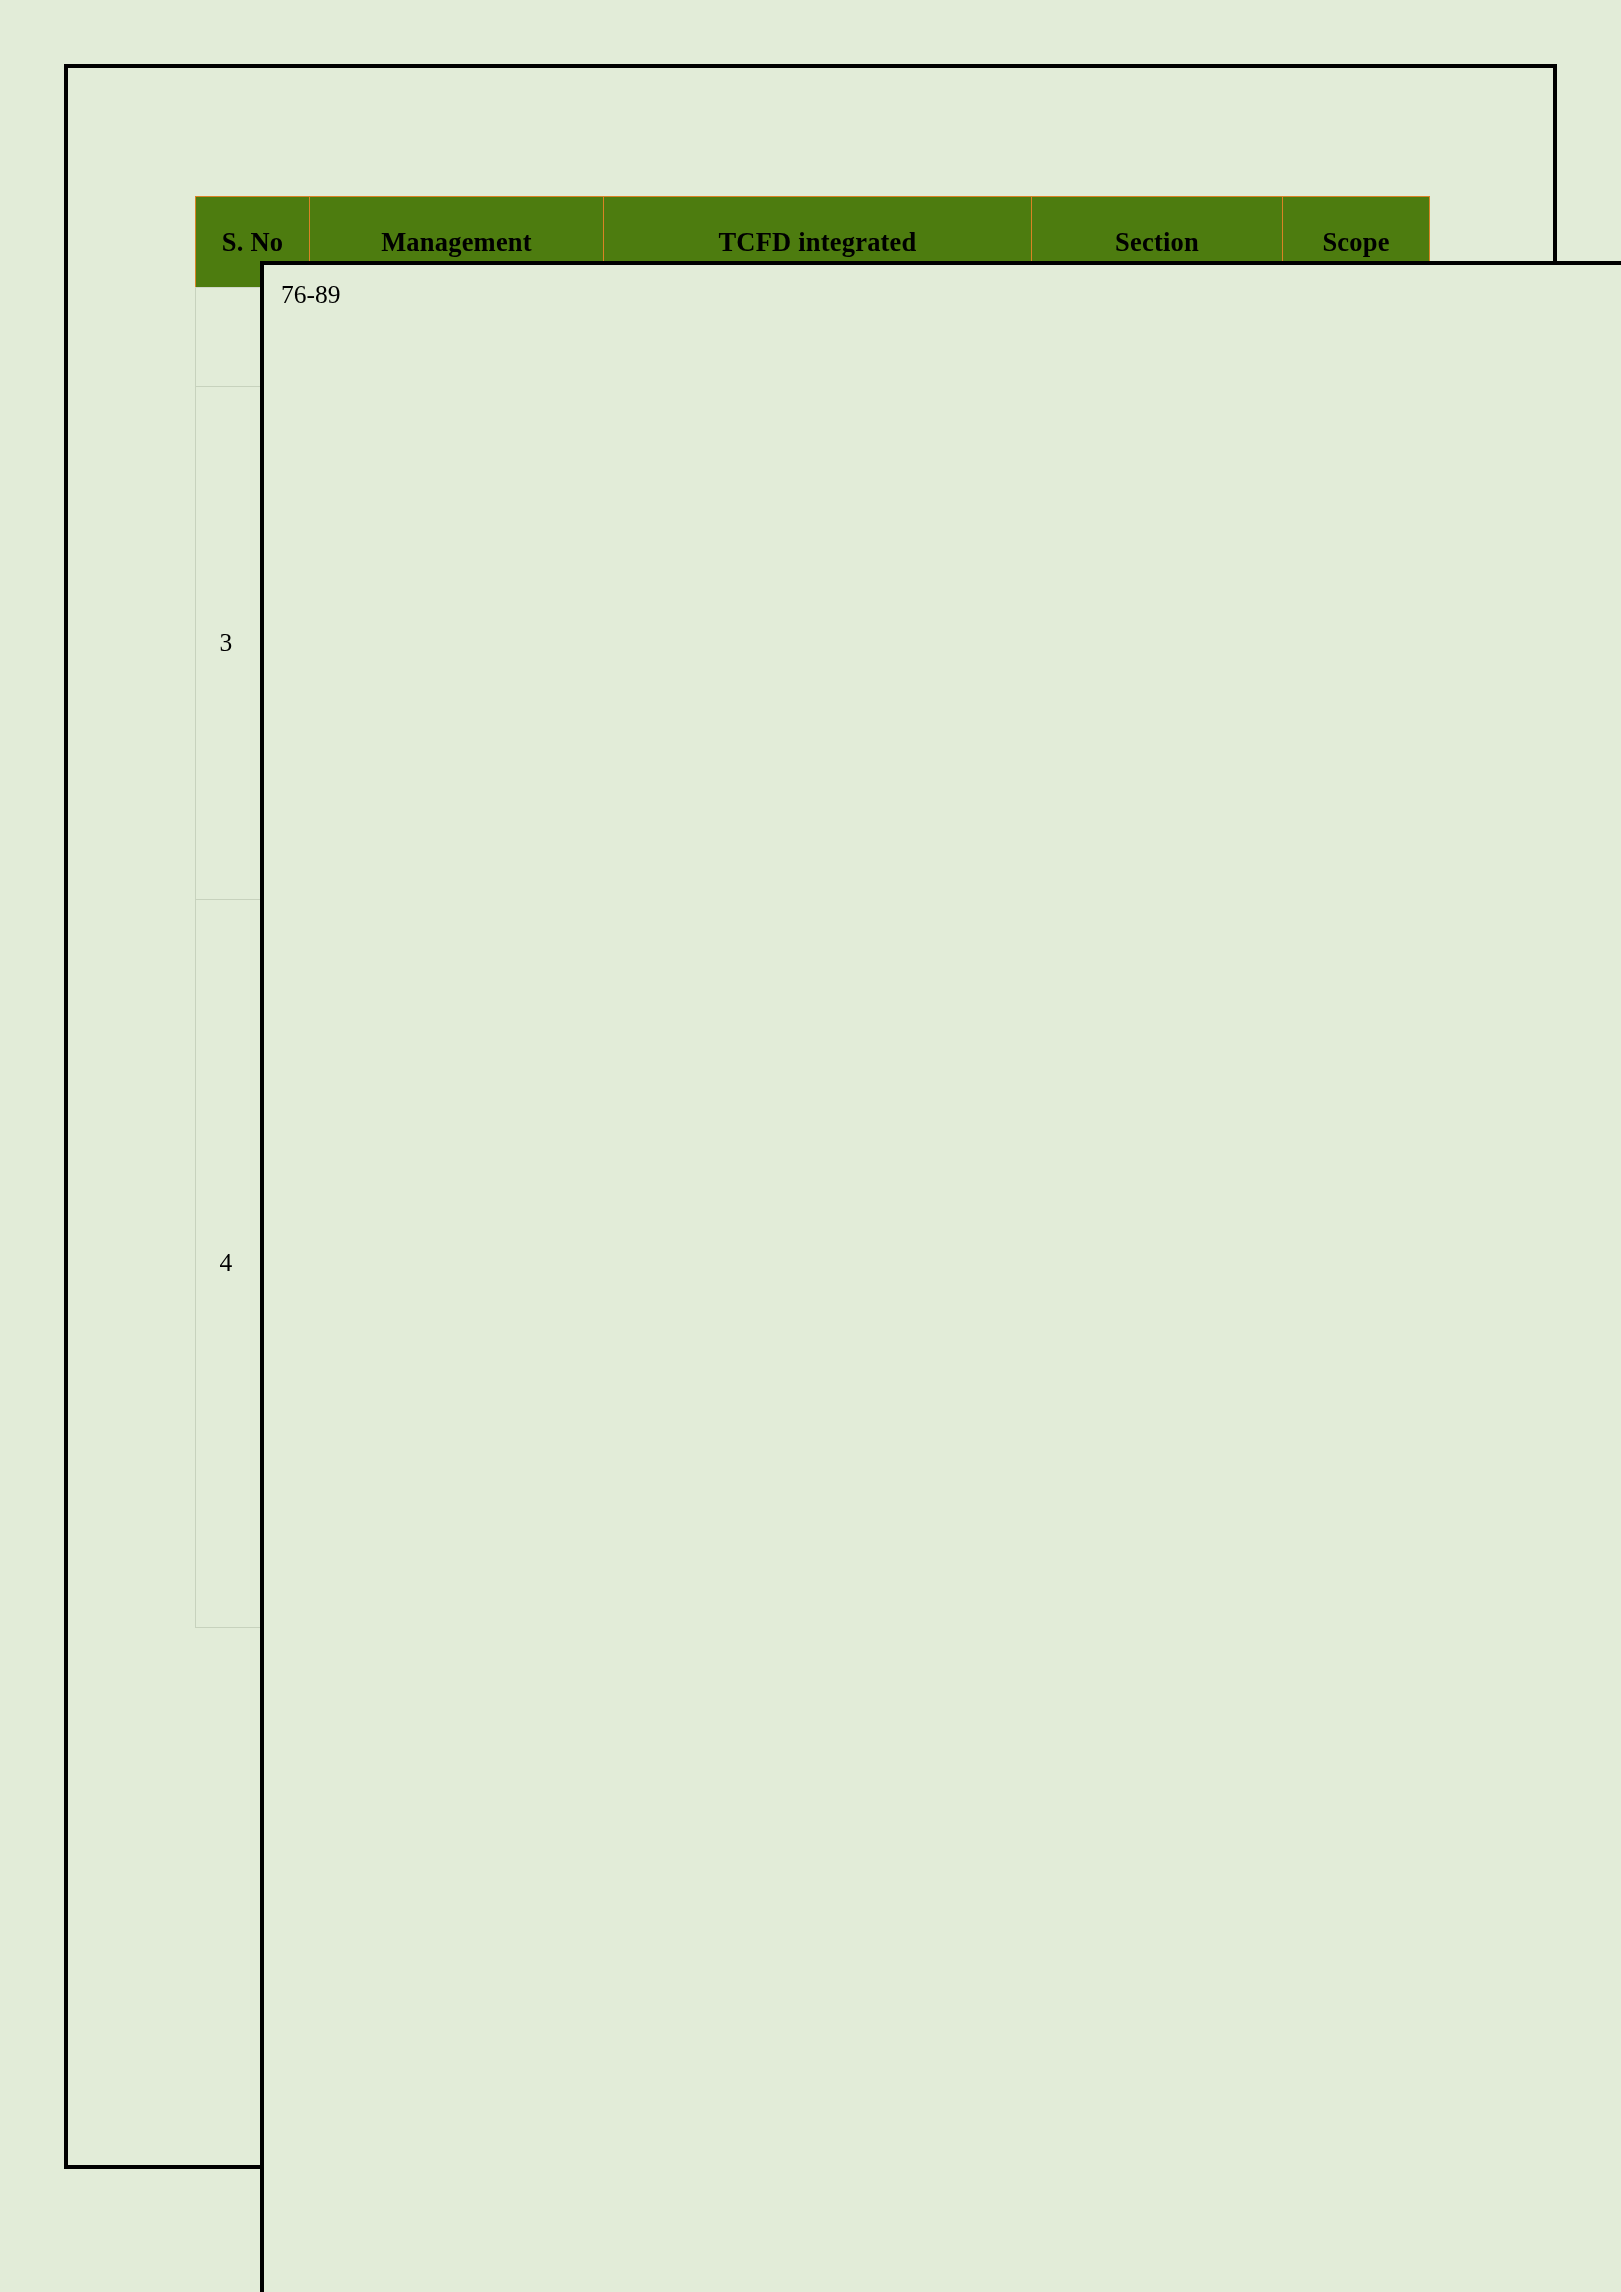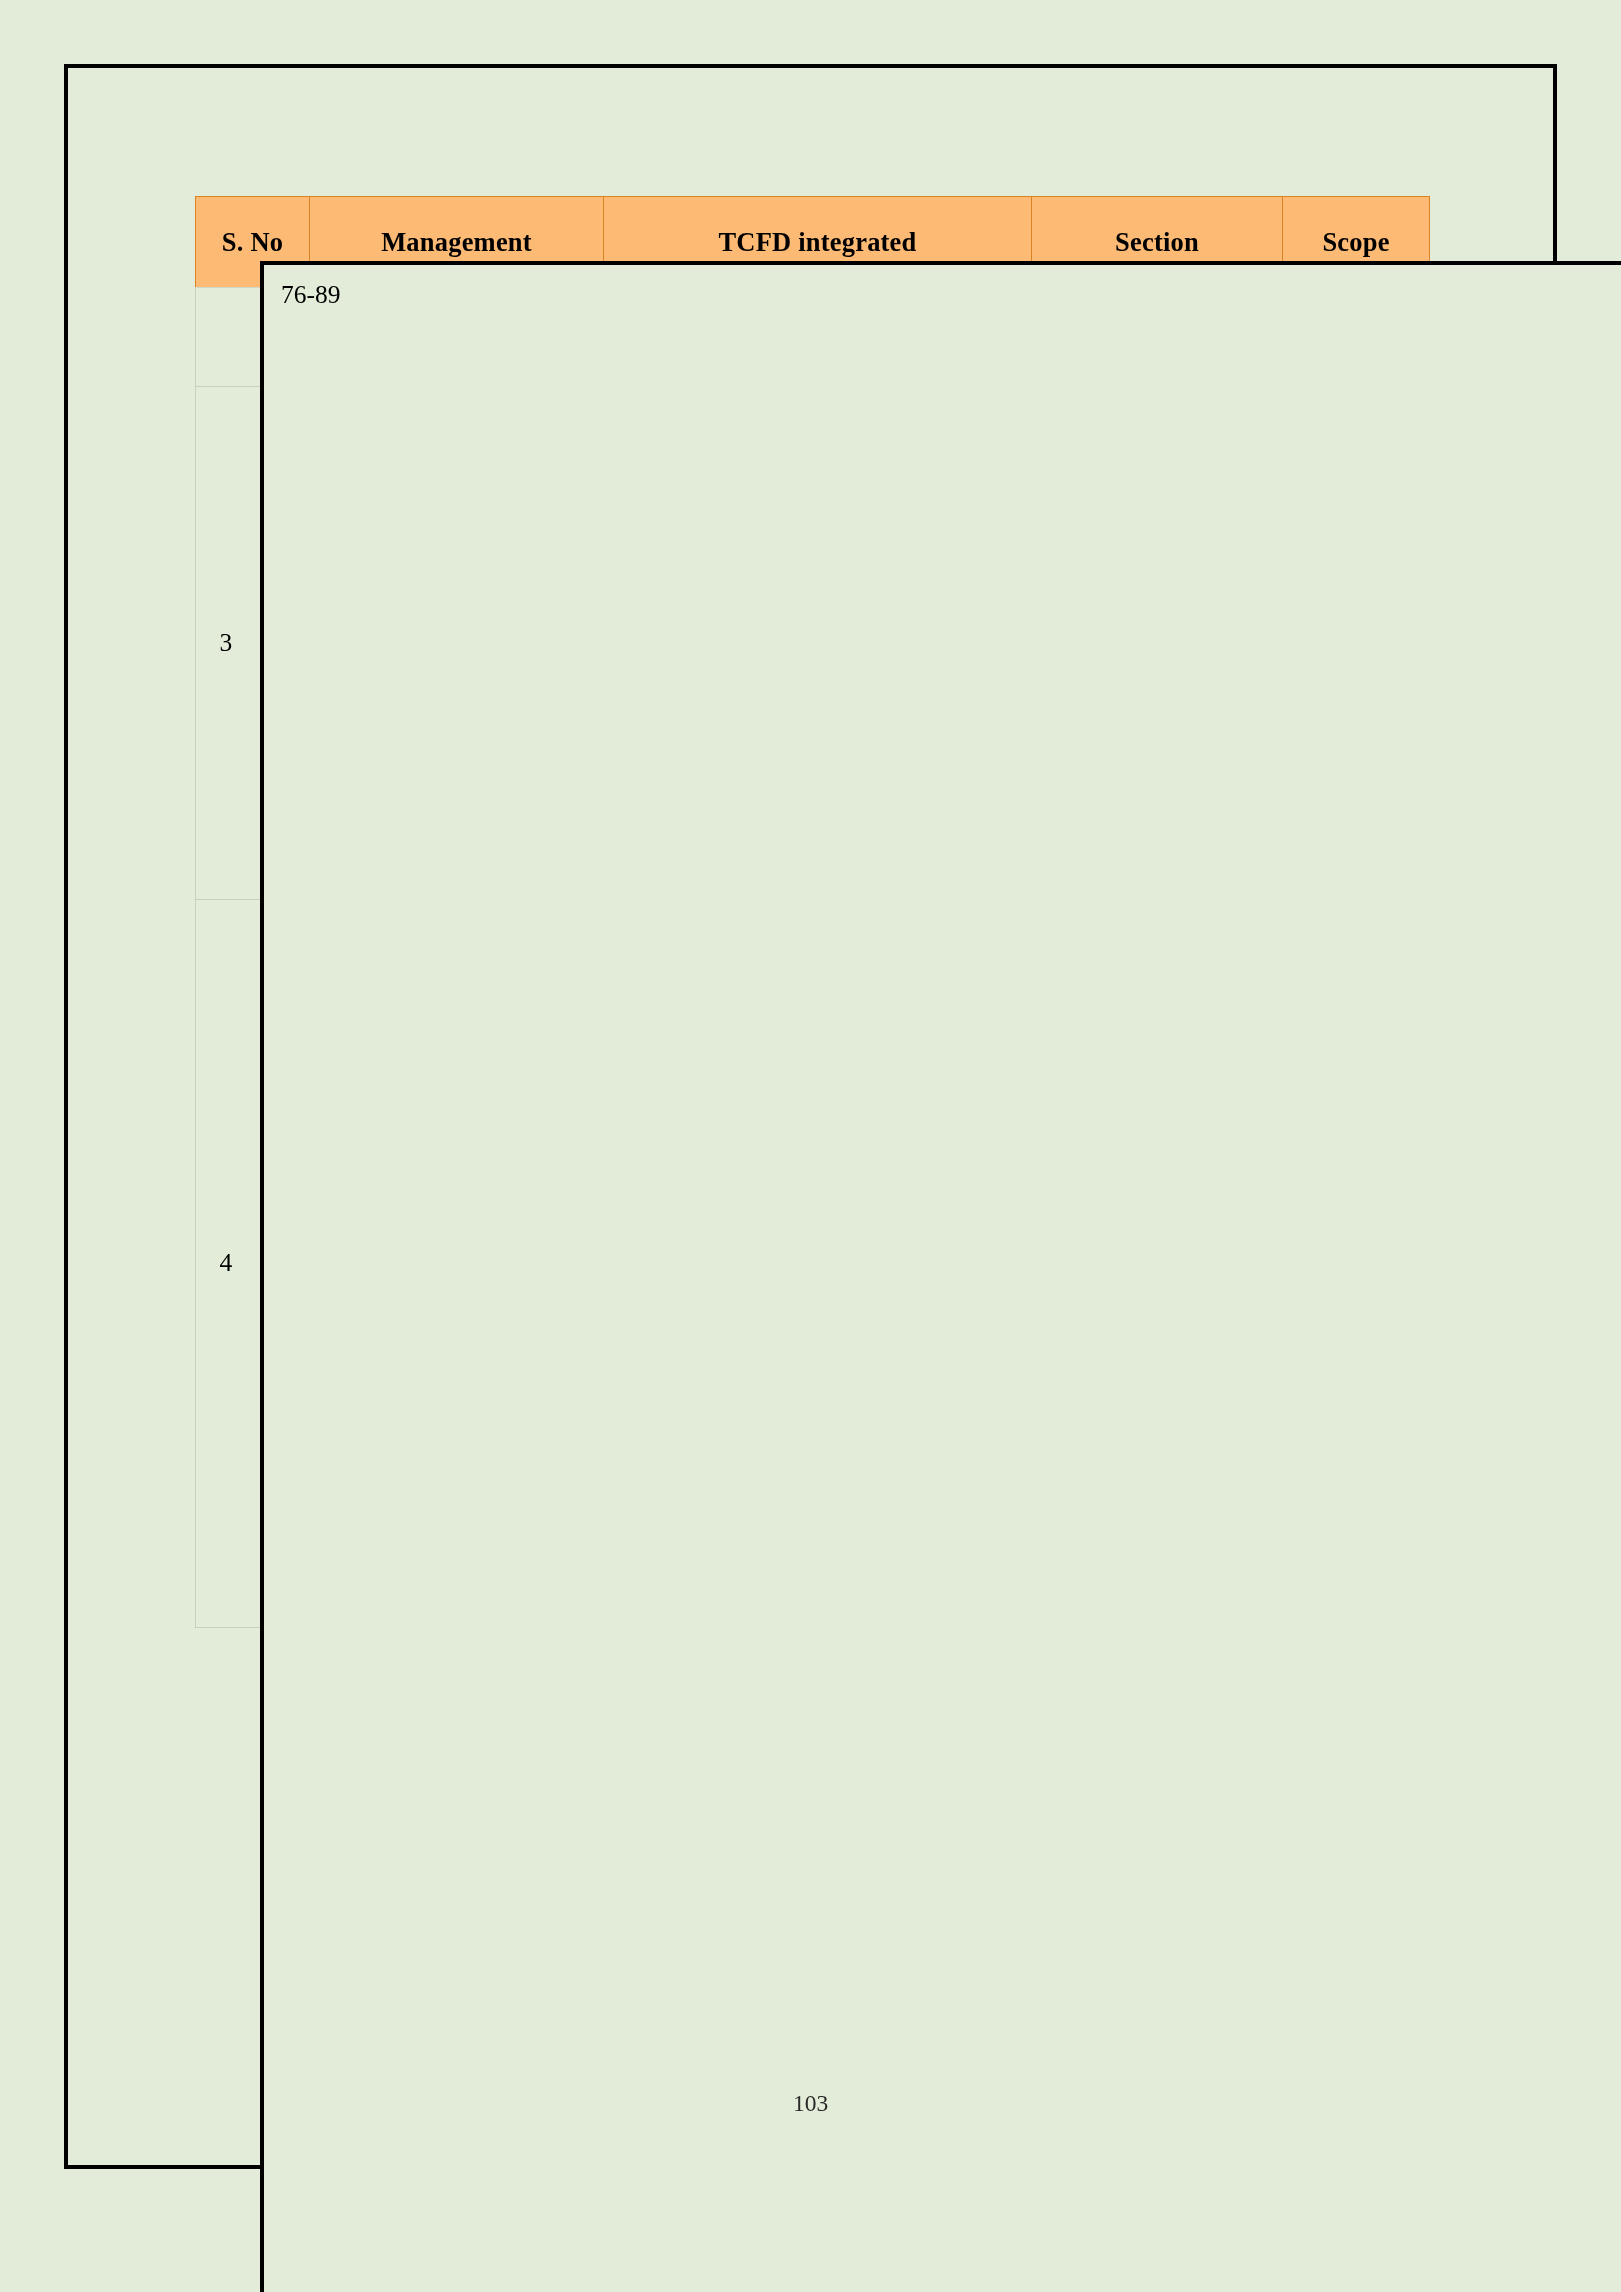--- a/index.html
+++ b/index.html
@@ -44,21 +44,21 @@
     table-layout: fixed;
   }
 
   table.tcfd col.c-sno    { width: 114px; }
   table.tcfd col.c-disc   { width: 294px; }
   table.tcfd col.c-tcfd   { width: 428px; }
   table.tcfd col.c-sect   { width: 251px; }
   table.tcfd col.c-page   { width: 147px; }
 
   thead th {
-    background: #fdba74;
+    background: #4d7c0f;
     border: 1px solid #d98324;
     border-bottom: 1px solid #cfd8c7;
     font-weight: bold;
     font-size: 26.5px;
     text-align: center;
     vertical-align: middle;
     height: 90px;
     padding: 0 10px;
     color: #000000;
     letter-spacing: 0.2px;
@@ -195,17 +195,16 @@
         <tr>
           <td class="tcfd">Metrics and targets 2: Disclose Scope 1, Scope 2, and if appropriate, Scope 3 greenhouse gas (GHG) emissions, and the related risks.</td>
         </tr>
         <tr>
           <td class="tcfd">Metrics and targets 3: Describe the targets used by the organization to manage climate-related risks and opportunities and performance against targets.</td>
         </tr>
 
       </tbody>
     </table>
 
-    <div class="folio">103</div>
 
   </div>
 </div>
 
 
 </body></html>

